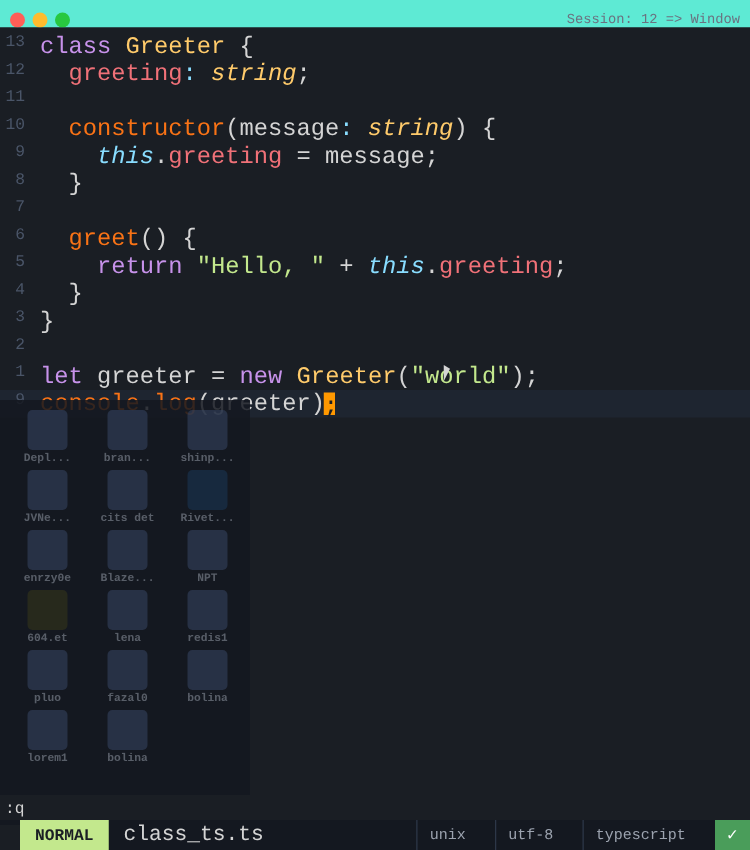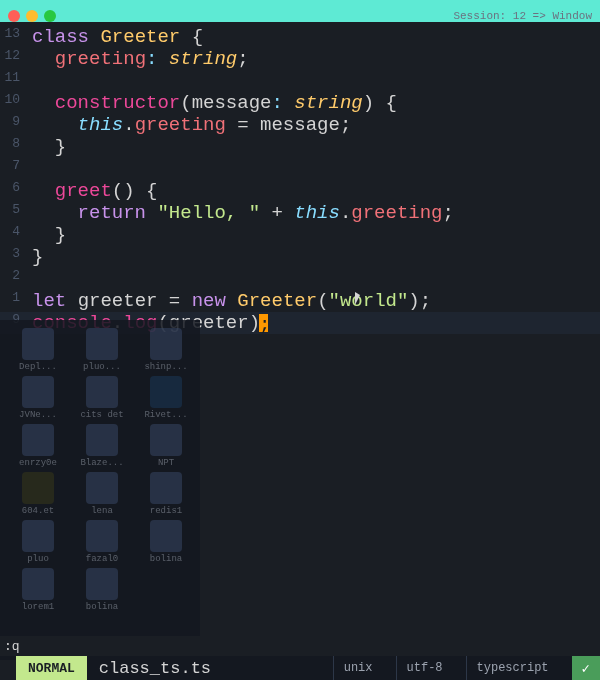--- a/index.html
+++ b/index.html
@@ -70,21 +70,21 @@
     }
     .line-content {
       flex: 1;
       white-space: pre;
       font-size: 19px;
       line-height: 22px;
     }
 
     
     .kw { color: #c792ea; }      
-    .fn { color: #ec4899; }           
+    .fn { color: #f97316; }           
     .str { color: #c3e88d; }          
     .punct { color: #89ddff; }        
     .plain { color: #d4d4d4; }        
     .italic-blue { color: #89ddff; font-style: italic; }   
     .italic-type { color: #ffcb6b; font-style: italic; } 
     .class-name { color: #ffcb6b; }   
     .prop { color: #f07178; }
 
     
     .cursor-block {
@@ -99,20 +99,21 @@
 
     
     #file-explorer {
       position: absolute;
       left: 0;
       top: 320px;
       width: 200px;
       height: 340px;
       background: rgba(20, 24, 32, 0.85);
       z-index: 5;
+      font-weight: bold;
     }
     .fe-grid {
       display: grid;
       grid-template-columns: repeat(3, 60px);
       gap: 4px;
       padding: 8px;
     }
     .fe-item {
       display: flex;
       flex-direction: column;
@@ -300,21 +301,21 @@
   </div>
 
 <div id="file-explorer">
   <div class="fe-grid" id="fe-grid">
       <div class="fe-item">
         <div class="fe-icon folder"></div>
         <div class="fe-label">Depl...</div>
       </div>
       <div class="fe-item">
         <div class="fe-icon folder"></div>
-        <div class="fe-label">pluo...</div>
+        <div class="fe-label">bran...</div>
       </div>
       <div class="fe-item">
         <div class="fe-icon folder"></div>
         <div class="fe-label">shinp...</div>
       </div>
       <div class="fe-item">
         <div class="fe-icon folder"></div>
         <div class="fe-label">JVNe...</div>
       </div>
       <div class="fe-item">

